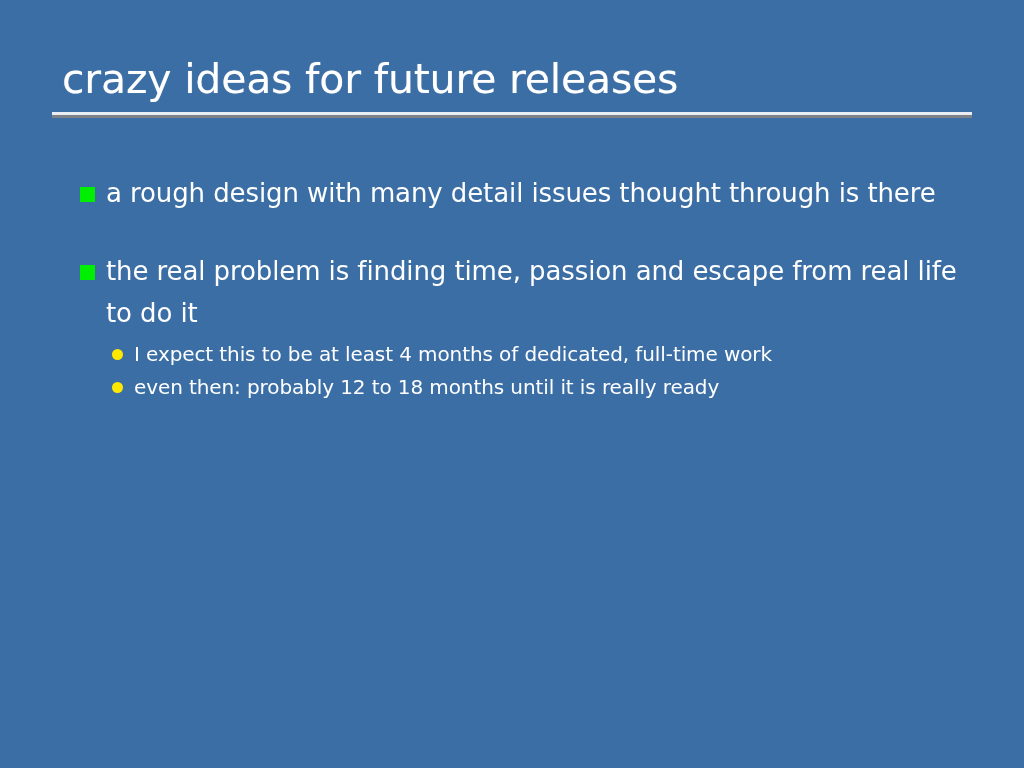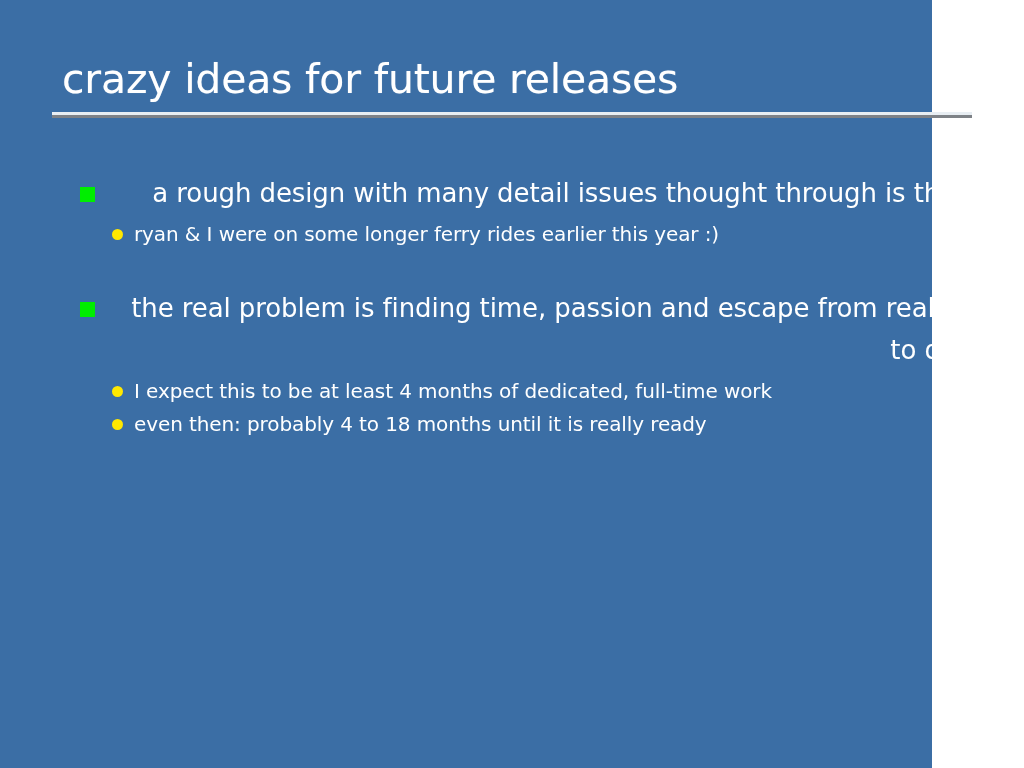--- a/index.html
+++ b/index.html
@@ -9,21 +9,21 @@
   }
   body {
     width: 1024px;
     height: 768px;
     overflow: hidden;
     font-family: "DejaVu Sans", sans-serif;
   }
 
   .slide {
     position: relative;
-    width: 932px;
+    width: 1024px;
     height: 768px;
     background: #3b6ea5;
     box-sizing: border-box;
   }
 
   
   .title-block {
     position: absolute;
     left: 52px;
     top: 54px;
@@ -61,21 +61,20 @@
     margin-bottom: 26px;
   }
   .bullet-group.last {
     margin-bottom: 8px;
   }
 
   .bullet-l1 {
     position: relative;
     padding-left: 44px;
     margin-bottom: 4px;
-    text-align: right;
   }
   .marker-square {
     position: absolute;
     left: 18px;
     top: 15px;
     width: 15px;
     height: 15px;
     background: #00ee00;
   }
   .bullet-l1-text {
@@ -127,41 +126,35 @@
     <div class="title-rule" style="border-top-color: rgb(232, 238, 243); border-bottom-color: rgb(126, 130, 135);"></div>
   </div>
 
   <div class="body-block">
 
     <div class="bullet-group">
       <div class="bullet-l1">
         <span class="marker-square" style="background: rgb(0, 238, 0);"></span>
         <span class="bullet-l1-text" style="color: rgb(255, 255, 255);">a rough design with many detail issues thought through is there</span>
       </div>
-      <ul class="sublist">
-        <li class="bullet-l2">
-          <span class="marker-dot" style="background: rgb(255, 232, 0);"></span>
-          <span class="bullet-l2-text" style="color: rgb(255, 255, 255);">ryan &amp; I were on some longer ferry rides earlier this year :)</span>
-        </li>
-      </ul>
     </div>
 
     <div class="spacer-l1"></div>
 
     <div class="bullet-group last">
       <div class="bullet-l1">
         <span class="marker-square" style="background: rgb(0, 238, 0);"></span>
         <span class="bullet-l1-text" style="color: rgb(255, 255, 255);">the real problem is finding time, passion and escape from real life to do it</span>
       </div>
       <ul class="sublist">
         <li class="bullet-l2">
           <span class="marker-dot" style="background: rgb(255, 232, 0);"></span>
           <span class="bullet-l2-text" style="color: rgb(255, 255, 255);">I expect this to be at least 4 months of dedicated, full-time work</span>
         </li>
         <li class="bullet-l2">
           <span class="marker-dot" style="background: rgb(255, 232, 0);"></span>
-          <span class="bullet-l2-text" style="color: rgb(255, 255, 255);">even then: probably 4 to 18 months until it is really ready</span>
+          <span class="bullet-l2-text" style="color: rgb(255, 255, 255);">even then: probably 12 to 18 months until it is really ready</span>
         </li>
       </ul>
     </div>
 
   </div>
 </div>
 
 </body></html>

